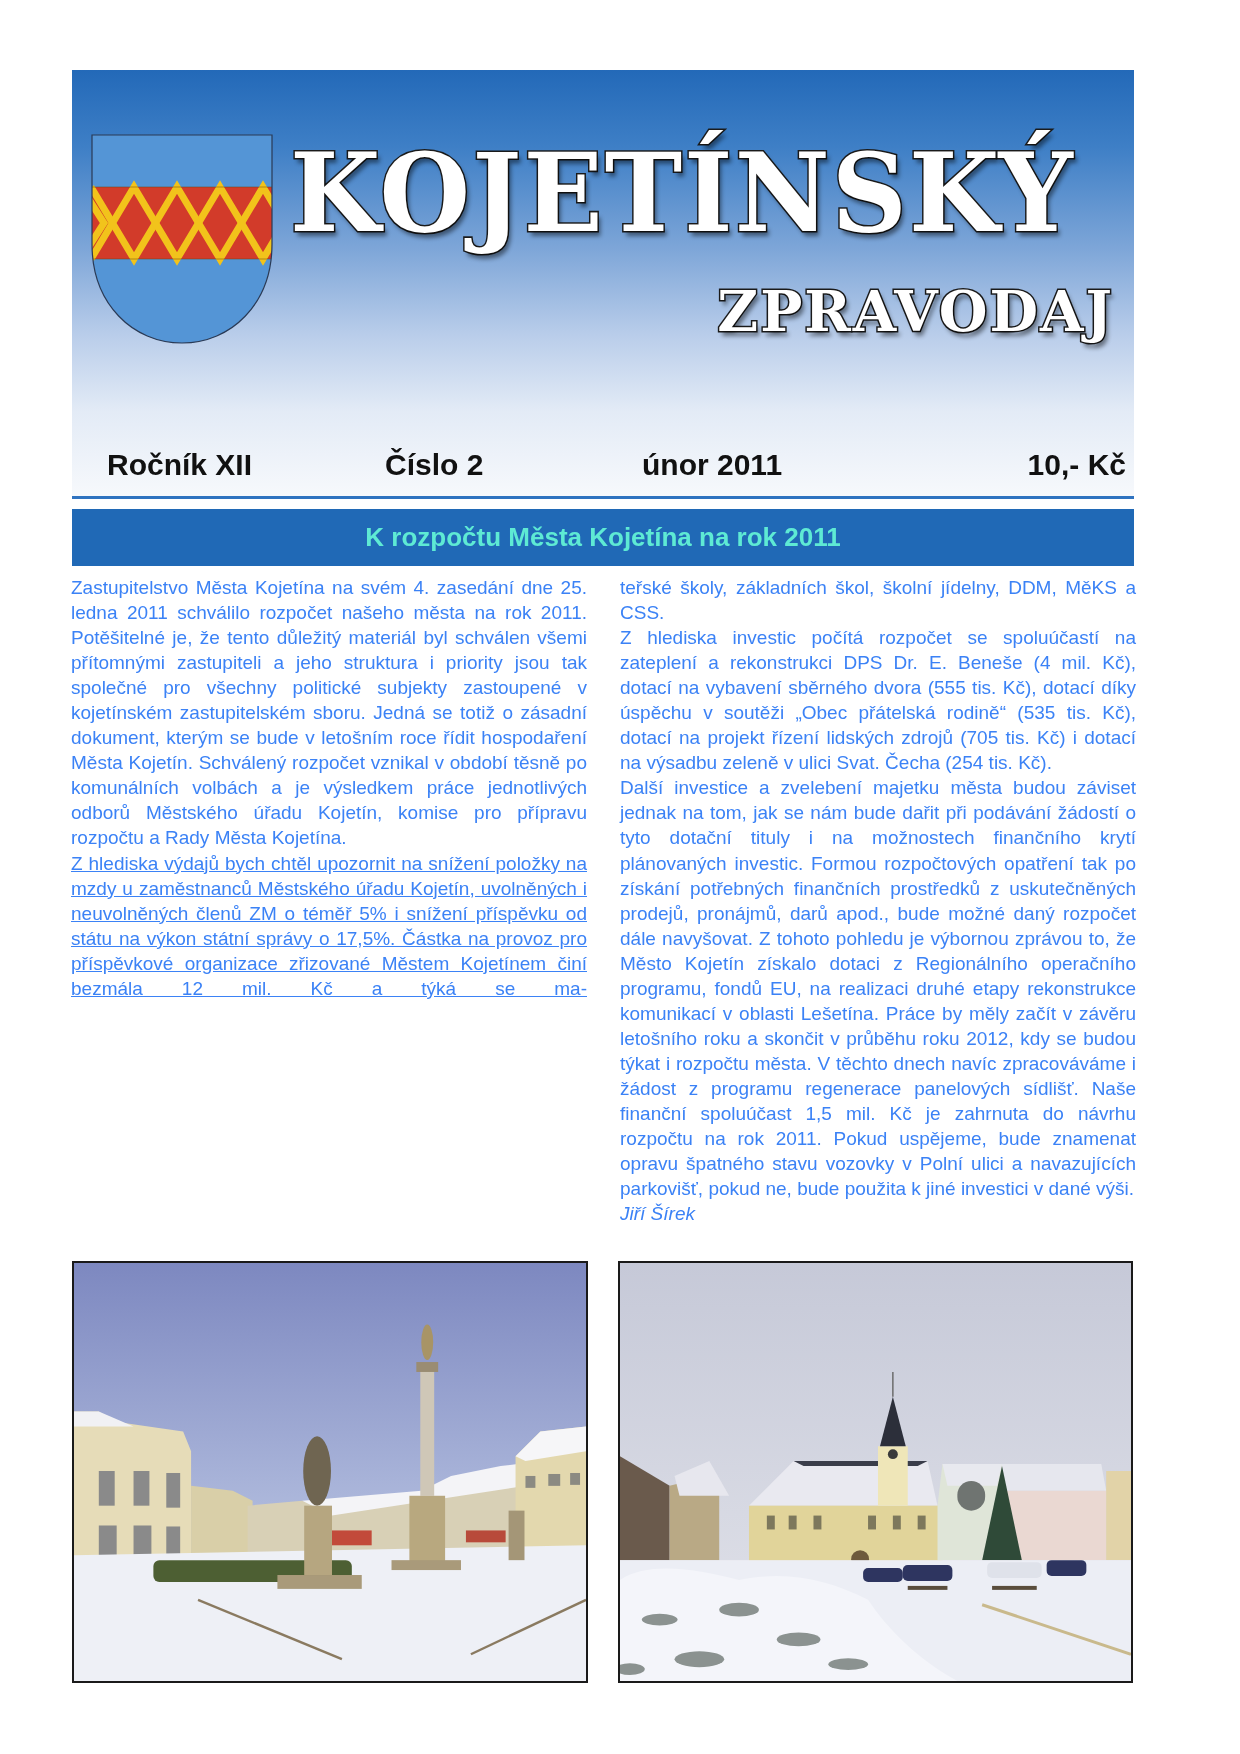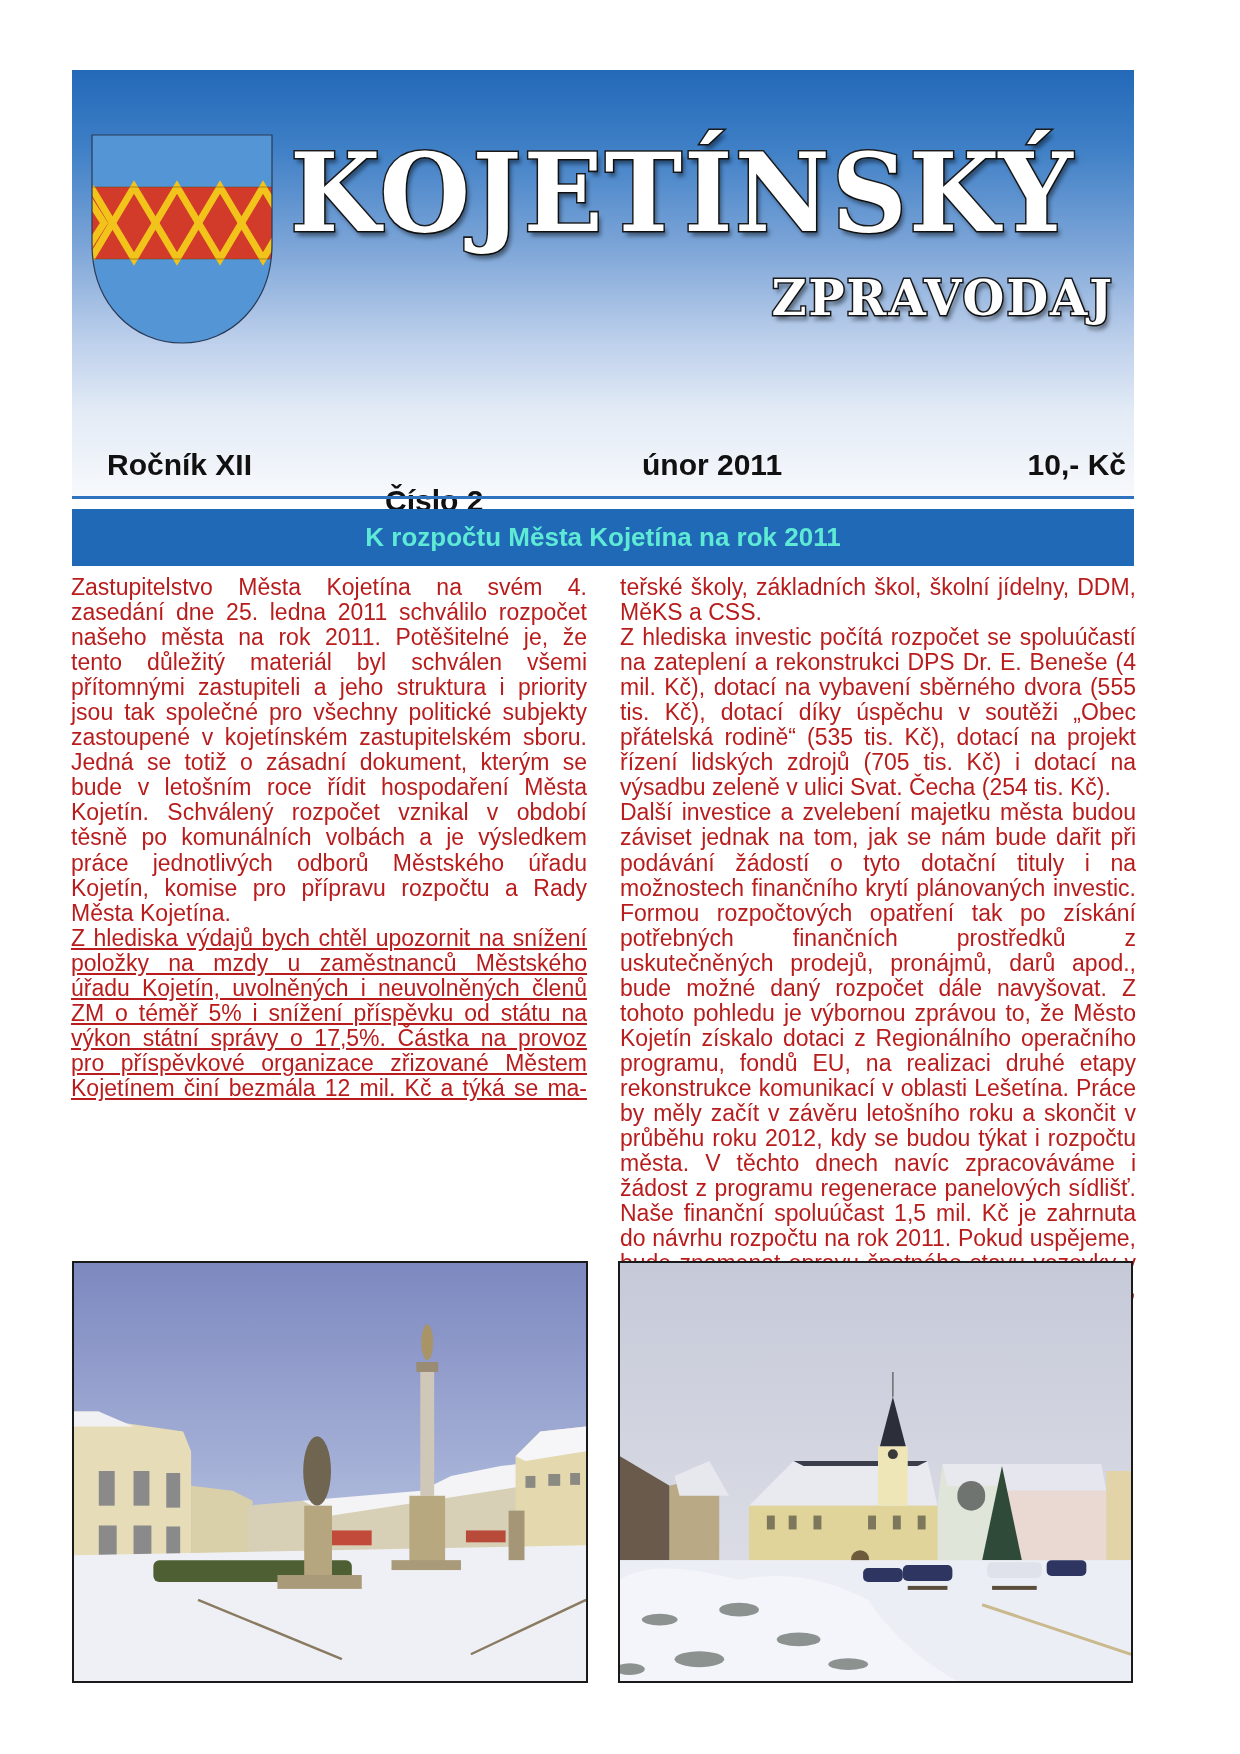--- a/index.html
+++ b/index.html
@@ -13,45 +13,45 @@
   }
   .shield { position: absolute; left: 19px; top: 64px; width: 182px; height: 210px; }
   .title-word {
     position: absolute; font-family: "DejaVu Serif", serif; font-weight: bold;
     color: #ffffff; letter-spacing: 2px; white-space: nowrap;
     -webkit-text-stroke: 3px #1a1a1a;
     paint-order: stroke fill;
     text-shadow: 3px 5px 4px rgba(0,0,0,0.45);
   }
   .title-1 { left: 218px; top: 58px; font-size: 104px; transform: scaleY(1.05); transform-origin: left top; }
-  .title-2 { right: 20px; top: 200px; font-size: 48px; }
+  .title-2 { right: 20px; top: 208px; font-size: 56px; }
 
   .info-row {
     position: absolute; left: 0; right: 0; top: 378px; height: 36px;
     font-weight: bold; font-size: 30px; color: #111;
   }
   .info-row span { position: absolute; top: 0; white-space: nowrap; }
   .info-volume { left: 35px; }
-  .info-issue { left: 313px; margin-top: 36px; }
+  .info-issue { left: 313px; }
   .info-date { left: 570px; }
   .info-price { right: 8px; }
 
   .rule { position: absolute; left: 72px; top: 496px; width: 1062px; height: 3px; background: #2f73c0; }
 
   .section-bar {
     position: absolute; left: 72px; top: 509px; width: 1062px; height: 57px;
     background: #2069b6; color: #5eead4; text-align: center;
     font-size: 26px; font-weight: bold; line-height: 57px;
   }
 
   
   .col {
     position: absolute; top: 575px; width: 516px;
-    font-size: 23px; line-height: 25.05px; text-align: justify;
-    text-align-last: left; color: #b91c1c;
+    font-size: 19px; line-height: 25.05px; text-align: justify;
+    text-align-last: left; color: #3b82f6;
   }
   .col-left { left: 71px; }
   .col-right { left: 620px; }
   .col p { margin: 0; }
   .signature { text-align: center; font-style: italic; margin-top: -25px; }
 
   
   .photo {
     position: absolute; top: 1261px; height: 422px; border: 2px solid #1a1a1a; overflow: hidden;
   }

